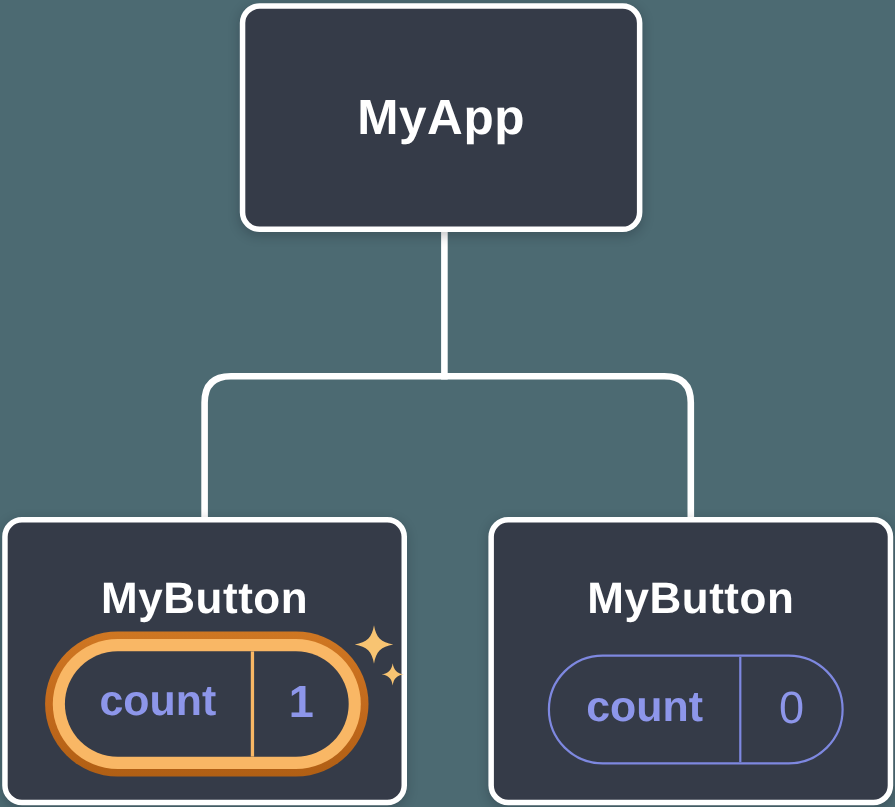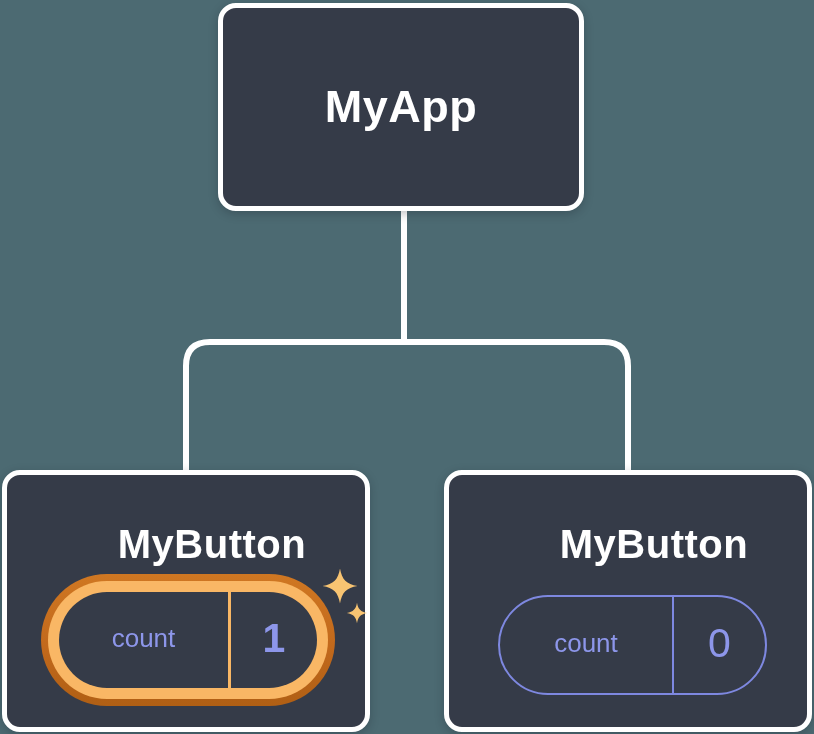--- a/index.html
+++ b/index.html
@@ -35,21 +35,21 @@
   .node-root{left:218px;top:3px;width:366px;height:208px;display:flex;align-items:center;justify-content:center;}
   .node-root .root-label{
     color:var(--label-text);font-size:45px;font-weight:700;letter-spacing:.5px;
   }
   .node-child{width:368px;height:262px;top:470px;}
   .node-child-left{left:2px;}
   .node-child-right{left:444px;}
   .child-label{
     position:absolute;left:0;top:46px;width:100%;
     text-align:center;color:var(--label-text);
-    font-size:40px;font-weight:700;letter-spacing:.5px;line-height:46px;padding-left:26px;
+    font-size:40px;font-weight:700;letter-spacing:.5px;line-height:46px;
   }
 
   
   .pill-highlight{
     position:absolute;left:34px;top:99px;width:294px;height:132px;
     background:linear-gradient(180deg,#cf7722 0%,var(--highlight-ring-outer) 55%,#b05f14 100%);
     border-radius:66px;box-sizing:border-box;padding:7px;
   }
   .pill-mid{
     width:100%;height:100%;background:var(--highlight-ring-inner);
@@ -74,21 +74,21 @@
     box-sizing:border-box;display:flex;overflow:hidden;
   }
   .pill-plain .sect-name{
     width:174px;height:100%;display:flex;align-items:center;justify-content:center;
     border-right:2px solid var(--state-purple);box-sizing:border-box;
   }
   .pill-plain .sect-value{
     flex:1;height:100%;display:flex;align-items:center;justify-content:center;
   }
 
-  .state-name{color:var(--state-text-purple);font-size:26px;font-weight:400;padding-bottom:4px;}
+  .state-name{color:var(--state-text-purple);font-size:39px;font-weight:700;padding-bottom:4px;}
   .state-value{color:var(--state-text-purple);font-size:41px;padding-bottom:4px;}
   .state-value.bold{font-weight:700;}
   .state-value.regular{font-weight:400;}
 
   .sparkles{position:absolute;left:300px;top:80px;width:80px;height:80px;}
 </style>
 </head>
 <body>
 
 <div class="canvas">

